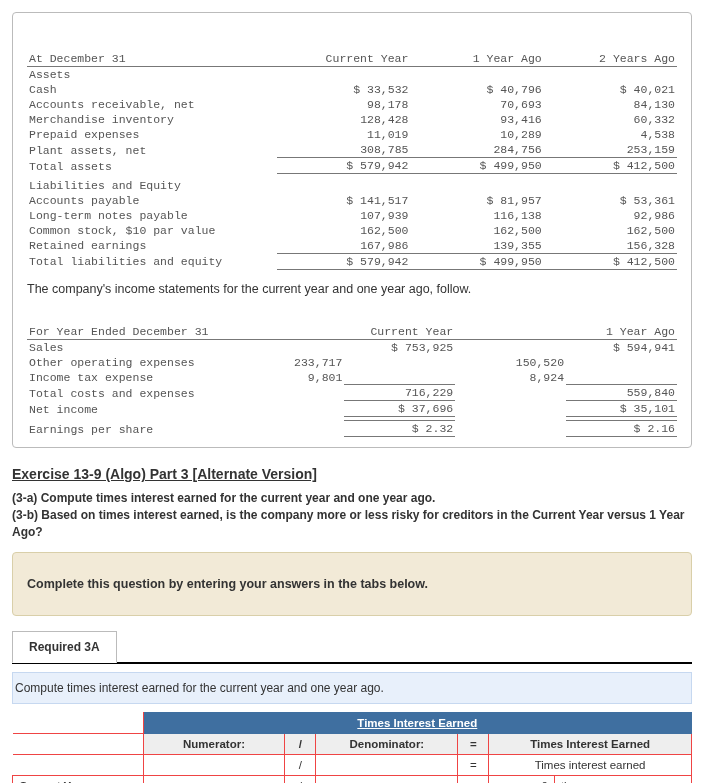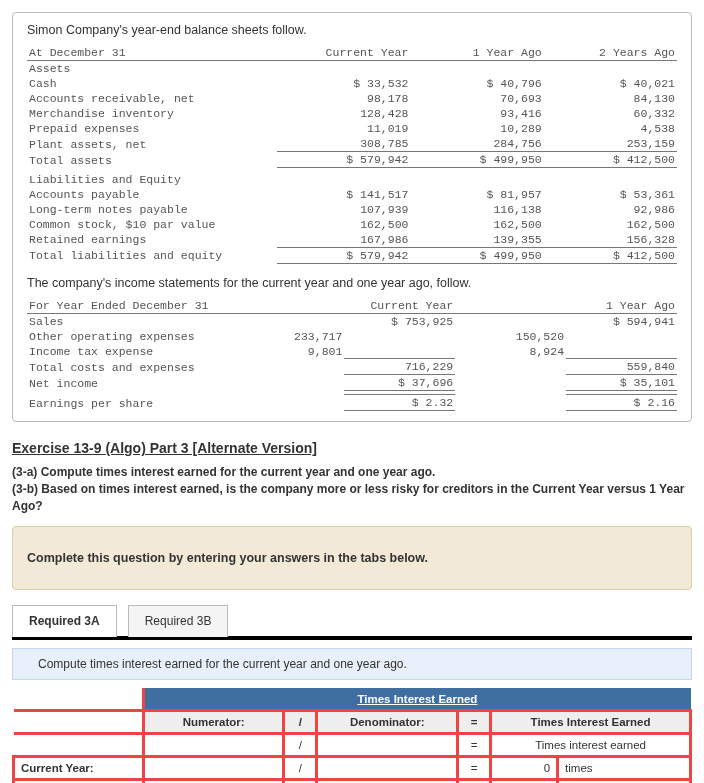--- a/index.html
+++ b/index.html
@@ -17,20 +17,21 @@
     padding: 10px 14px;
     margin-bottom: 12px;
   }
   .intro { margin-bottom: 8px; font-size: 12.5px; }
   table.fin {
     width: 100%;
     border-collapse: collapse;
     font-family: "Courier New", monospace;
     font-size: 11.5px;
     color: #555;
+    margin-top: 28px;
   }
   table.fin td, table.fin th {
     padding: 1px 2px;
     vertical-align: bottom;
   }
   .hdr td { border-bottom: 1px solid #777; font-weight: normal; }
   .label { text-align: left; width: 210px;}
   .num { text-align: right; width: 110px;}
   .group { color:#555; }
   .subtotal td.num { border-top: 1px solid #777; }
@@ -46,52 +47,51 @@
     border: 1px solid #d9cfa9;
     border-radius: 4px;
     padding: 24px 14px;
     font-size: 12.5px;
     font-weight: bold;
     margin-bottom: 14px;
   }
 
   .tabs {
     display: flex;
-    border-bottom: 4px solid #000000;
+    border-bottom: 2px solid #000000;
     margin-bottom: 8px;
-    gap: 12px;
   }
   .tab {
     padding: 8px 16px;
     border: 1px solid #bbb;
     border-bottom: none;
     background: #f4f4f4;
     font-size: 12px;
     position: relative;
     top: 1px;
     cursor: pointer;
   }
   .tab.active { background: #fff; border-bottom: 1px solid #fff; font-weight: bold; }
   .tab + .tab { margin-left: -1px; }
 
   .instr {
     background: #e8f0fb;
     border: 1px solid #c6d8f0;
-    padding: 8px 25px;
+    padding: 8px 2px;
     font-size: 12px;
     margin-bottom: 8px;
   }
 
   table.answer {
     border-collapse: collapse;
     width: 100%;
     font-size: 11.5px;
   }
   table.answer td, table.answer th {
-    border: 3px solid #ef4444;
+    border: 1px solid #ef4444;
     padding: 4px 6px;
     text-align: center;
     background: #fff;
   }
   table.answer th.title {
     background: #3f6fa0;
     color: #fff;
     border: 1px solid #3f6fa0;
     font-weight: bold;
     text-decoration: underline;
@@ -108,21 +108,20 @@
   table.answer td.input {
     background: #fff;
     min-width: 80px;
   }
   .op { width: 18px; }
 </style>
 </head>
 <body>
 
 <div class="section">
-  <div class="intro">Simon Company's year-end balance sheets follow.</div>
   <table class="fin">
     <tbody>
         <tr class="hdr">
       <td class="label">At December 31</td>
       <td class="num">Current Year</td>
       <td class="num">1 Year Ago</td>
       <td class="num">2 Years Ago</td>
     </tr>
     <tr>
           <td class="label group">Assets</td>
@@ -272,21 +271,20 @@
 
 <div class="questions">
   <div><b>(3-a) Compute times interest earned for the current year and one year ago.</b></div>
   <div><b>(3-b) Based on times interest earned, is the company more or less risky for creditors in the Current Year versus 1 Year Ago?</b></div>
 </div>
 
 <div class="beige">Complete this question by entering your answers in the tabs below.</div>
 
 <div class="tabs">
   <div class="tab active">Required 3A</div>
-  <div class="tab">Required 3B</div>
 </div>
 
 <div class="instr">Compute times interest earned for the current year and one year ago.</div>
 
 <table class="answer">
   <tbody>
       <tr>
     <th class="sub" style="background:#fff;border-top:none;border-left:none"></th>
     <th class="title" colspan="8">Times Interest Earned</th>
   </tr>

